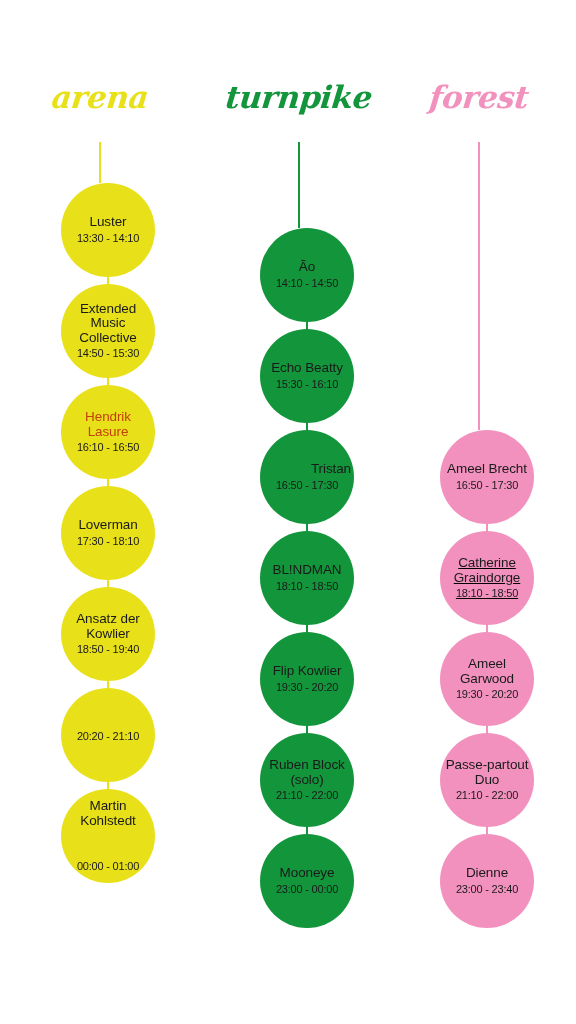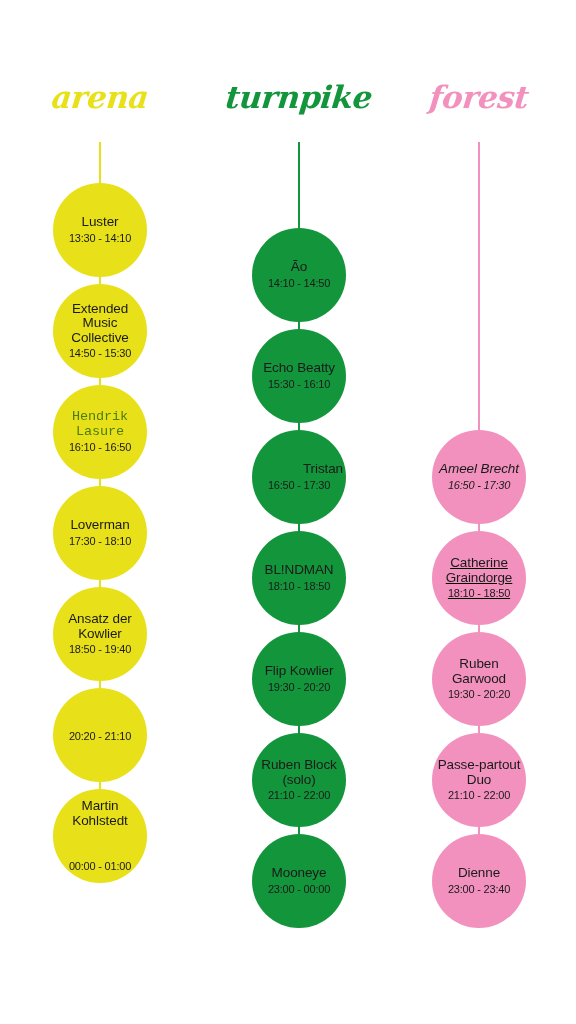--- a/index.html
+++ b/index.html
@@ -53,21 +53,21 @@
   .stage-stem {
     position: absolute;
     left: 50%;
     width: 2px;
     margin-left: -1px;
     top: 142px;
   }
 
   .bubbles {
     position: absolute;
-    left: 0;
+    left: 8px;
     width: 150px;
   }
 
   .bubble-slot {
     position: relative;
     width: 150px;
     height: 101px;
   }
 
   
@@ -133,21 +133,21 @@
         <div class="bubble-slot">
           <div class="connector" style="background: rgb(232, 225, 26);"></div>
           <div class="bubble" style="background: rgb(232, 225, 26);">
             <div class="act-name" style="color: rgb(26, 26, 26);">Extended Music Collective</div>
             <div class="act-time" style="color: rgb(26, 26, 26);">14:50 - 15:30</div>
           </div>
         </div>
         <div class="bubble-slot">
           <div class="connector" style="background: rgb(232, 225, 26);"></div>
           <div class="bubble" style="background: rgb(232, 225, 26);">
-            <div class="act-name" style="color: #4d7c0f; font-family: Liberation Mono, monospace;">Hendrik Lasure</div>
+            <div class="act-name" style="color: #c2410c;">Hendrik Lasure</div>
             <div class="act-time" style="color: rgb(26, 26, 26);">16:10 - 16:50</div>
           </div>
         </div>
         <div class="bubble-slot">
           <div class="connector" style="background: rgb(232, 225, 26);"></div>
           <div class="bubble" style="background: rgb(232, 225, 26);">
             <div class="act-name" style="color: rgb(26, 26, 26);">Loverman</div>
             <div class="act-time" style="color: rgb(26, 26, 26);">17:30 - 18:10</div>
           </div>
         </div>
@@ -225,36 +225,36 @@
             <div class="act-time" style="color: rgb(26, 26, 26);">23:00 - 00:00</div>
           </div>
         </div>
       </div>
     </div>
     <div class="stage-column col-2">
       <div class="stage-title" style="color: rgb(242, 145, 190); top: 82px;">forest</div>
       <div class="stage-stem" style="background: rgb(242, 145, 190); top: 142px; height: 288px;"></div>
       <div class="bubbles" style="top: 430px;">
         <div class="bubble-slot">
-          <div class="bubble" style="background: rgb(242, 145, 190); font-style: italic;">
+          <div class="bubble" style="background: rgb(242, 145, 190);">
             <div class="act-name" style="color: rgb(26, 26, 26);">Ameel Brecht</div>
             <div class="act-time" style="color: rgb(26, 26, 26);">16:50 - 17:30</div>
           </div>
         </div>
         <div class="bubble-slot">
           <div class="connector" style="background: rgb(242, 145, 190);"></div>
           <div class="bubble" style="background: rgb(242, 145, 190); text-decoration: underline;">
             <div class="act-name" style="color: rgb(26, 26, 26);">Catherine Graindorge</div>
             <div class="act-time" style="color: rgb(26, 26, 26);">18:10 - 18:50</div>
           </div>
         </div>
         <div class="bubble-slot">
           <div class="connector" style="background: rgb(242, 145, 190);"></div>
           <div class="bubble" style="background: rgb(242, 145, 190);">
-            <div class="act-name" style="color: rgb(26, 26, 26);">Ruben Garwood</div>
+            <div class="act-name" style="color: rgb(26, 26, 26);">Ameel Garwood</div>
             <div class="act-time" style="color: rgb(26, 26, 26);">19:30 - 20:20</div>
           </div>
         </div>
         <div class="bubble-slot">
           <div class="connector" style="background: rgb(242, 145, 190);"></div>
           <div class="bubble" style="background: rgb(242, 145, 190);">
             <div class="act-name" style="color: rgb(26, 26, 26);">Passe-partout Duo</div>
             <div class="act-time" style="color: rgb(26, 26, 26);">21:10 - 22:00</div>
           </div>
         </div>

